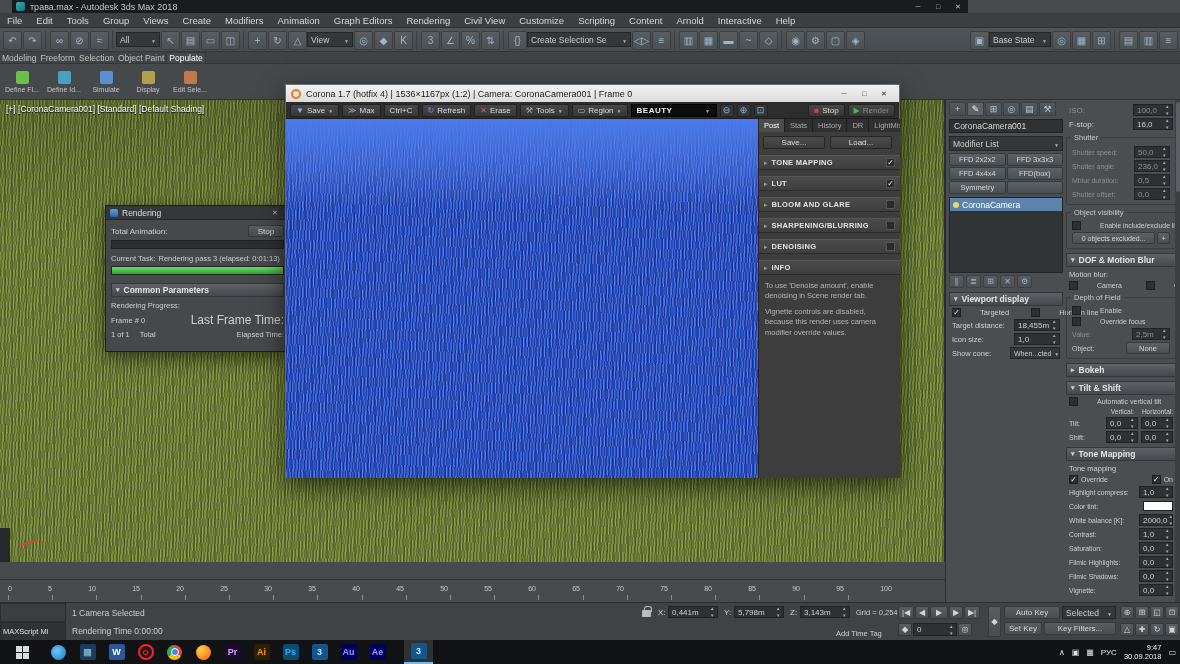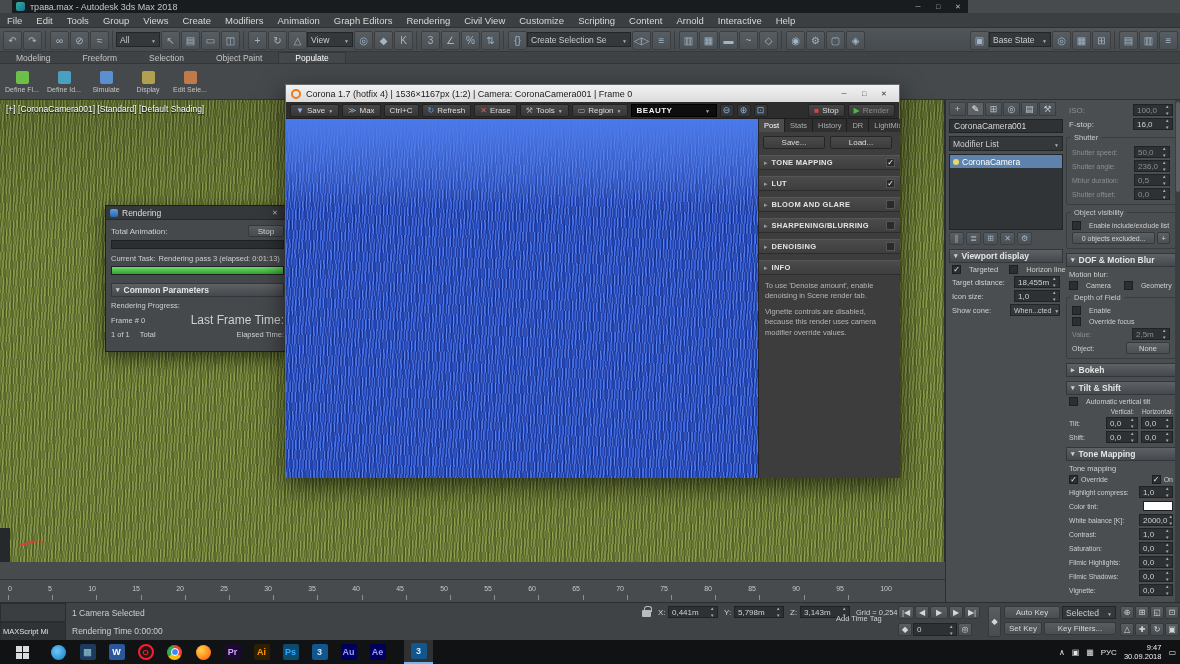--- a/index.html
+++ b/index.html
@@ -19,21 +19,21 @@
 .mi{padding:0 7px;font-size:9.5px;color:#d8d8d8;height:15px;display:inline-flex;align-items:center;gap:3px}
 
 #toolbar{background:linear-gradient(#50555a,#464b4f);border-bottom:1px solid #36393c;padding:1px 2px}
 .ic{flex:0 0 auto;width:19px;height:19px;margin:1px 0 0 1px;background:linear-gradient(#585d61,#4b5054);border:1px solid #3b3f42;border-radius:2px;color:#9fb6c9;font-size:10px;display:flex;align-items:center;justify-content:center;overflow:hidden}
 .ic.sm{width:15px;height:13px;font-size:8px;margin:0}
 .dd{background:#34383a;border:1px solid #232628;color:#ccc;font-size:8.5px;height:15px;display:inline-flex;align-items:center;padding:0 3px;gap:3px;flex:0 0 auto}
 .car{margin-left:auto}
 .car:after{content:"▼";font-size:5px;color:#b0b0b0}
 
 #ribtabs{background:#3f4346;height:12px;display:flex;align-items:stretch;border-bottom:1px solid #33373a}
-.rtab{padding:0 16px;font-size:8.5px;color:#c4c4c4;display:flex;align-items:center}
+.rtab{padding:0 2px;font-size:8.5px;color:#c4c4c4;display:flex;align-items:center}
 .rtab.act{background:#45494c;color:#fff;border:1px solid #33373a;border-bottom:none}
 #ribbody{background:#45494c;border-bottom:1px solid #303335;display:flex;padding:1px 2px;gap:2px}
 .rbtn{width:40px;height:33px;display:flex;flex-direction:column;align-items:center;justify-content:center;gap:2px;border:1px solid transparent;border-radius:2px}
 .rico{width:13px;height:13px;border-radius:2px}
 .rlbl{font-size:7px;color:#c4c4c4;white-space:nowrap}
 
 #viewport{background:
  linear-gradient(rgba(0,0,0,.14),rgba(0,0,0,0) 30%),
  repeating-linear-gradient(97deg,rgba(40,52,18,.38) 0 1px,transparent 1px 3px),
  repeating-linear-gradient(84deg,rgba(190,210,100,.22) 0 1px,transparent 1px 4px),
@@ -58,21 +58,21 @@
 #stack{height:76px;background:#303436;border:1px solid #232628;margin-top:3px}
 .stackrow{height:13px;background:#5d83ad;color:#fff;font-size:8.5px;display:flex;align-items:center;gap:3px;padding:0 3px}
 .bulb{width:6px;height:6px;border-radius:50%;background:#e8d96a;flex:0 0 auto}
 .roll{height:14px;background:linear-gradient(#5e6266,#45494d);border:1px solid #33373a;color:#e4e4e4;font-weight:bold;font-size:8.5px;display:flex;align-items:center;gap:4px;padding:0 4px;margin-top:4px}
 .roll:before{content:"▾";font-size:7px;color:#cfcfcf}
 .roll.cl:before{content:"▸"}
 .grp{border:1px solid #3a3d3f;border-radius:2px;position:relative;margin-top:7px;padding:6px 2px 2px}
 .gt{position:absolute;top:-5px;left:4px;background:#4a4e50;padding:0 3px;font-size:7.5px;color:#c9c9c9}
 .prow{display:flex;align-items:center;justify-content:flex-end;gap:3px;margin:2px 3px;height:12px}
 .prow .lbl{margin-right:auto}
-.crow{display:flex;align-items:center;margin:2px 3px;gap:5px}
+.crow{display:flex;align-items:center;margin:2px 3px;gap:16px}
 .spin{background:#2e3133;border:1px solid #202325;color:#d0d0d0;font-size:8px;height:12px;display:inline-flex;align-items:center;padding:0 1px 0 3px;flex:0 0 auto}
 .arr{width:7px;height:10px;margin-left:auto;position:relative;flex:0 0 auto}
 .arr:before{content:"▲";position:absolute;top:-1px;left:1px;font-size:4.5px;color:#a9adb0}
 .arr:after{content:"▼";position:absolute;bottom:-1px;left:1px;font-size:4.5px;color:#a9adb0}
 .chk{flex:0 0 auto;width:9px;height:9px;background:#2c2f31;border:1px solid #1d2022;font-size:8px;color:#ecc;display:flex;align-items:center;justify-content:center;margin-right:3px;color:#e8e8e8}
 .chk.on:after{content:"✓"}
 .swatch{width:30px;height:10px;background:#fff;border:1px solid #1d2022}
 #scroll2{position:absolute;right:0;top:0;width:5px;height:100%;background:#3c3f41}
 #scroll2 i{position:absolute;top:2px;left:0.5px;width:4px;height:90px;background:#5c6064;border-radius:2px}
 
@@ -456,20 +456,28 @@
         <span class="ptab">▤</span>
         <span class="ptab">⚒</span>
       </div>
       <div class="fld" style="margin-top:3px">
           <span>CoronaCamera001</span>
         </div>
       <div class="dd" style="margin-top:3px;width:100%">
           <span>Modifier List</span>
           <span class="car"></span>
         </div>
+      <div class="mgrid">
+        <span class="btn">FFD 2x2x2</span>
+        <span class="btn">FFD 3x3x3</span>
+        <span class="btn">FFD 4x4x4</span>
+        <span class="btn">FFD(box)</span>
+        <span class="btn">Symmetry</span>
+        <span class="btn"></span>
+      </div>
       <div id="stack">
         <div class="stackrow">
             <span class="bulb"></span>
             <span>CoronaCamera</span>
           </div>
       </div>
       <div class="r" style="margin-top:2px;gap:2px">
         <span class="ic sm">∥</span>
         <span class="ic sm">≣</span>
         <span class="ic sm">⊞</span>
@@ -728,21 +736,21 @@
     <span class="abs spin" style="left:734px;top:3px;width:50px">
         <span>5,798m</span>
         <span class="arr"></span>
       </span>
     <span class="abs lbl" style="left:790px;top:5px">Z:</span>
     <span class="abs spin" style="left:800px;top:3px;width:50px">
         <span>3,143m</span>
         <span class="arr"></span>
       </span>
     <span class="abs lbl" style="left:856px;top:5px;font-size:7.5px">Grid = 0,254m</span>
-    <span class="abs lbl" style="left:836px;top:11px;font-size:7.5px">Add Time Tag</span>
+    <span class="abs lbl" style="left:836px;top:26px;font-size:7.5px">Add Time Tag</span>
     <span class="abs r" style="left:898px;top:3px;gap:1px">
       <span class="sbtn" style="width:16px;height:13px">|◀</span>
       <span class="sbtn" style="width:14px;height:13px">◀</span>
       <span class="sbtn" style="width:18px;height:13px">▶</span>
       <span class="sbtn" style="width:14px;height:13px">▶</span>
       <span class="sbtn" style="width:16px;height:13px">▶|</span>
     </span>
     <span class="abs r" style="left:898px;top:20px;gap:1px">
       <span class="sbtn" style="width:14px;height:13px">◆</span>
       <span class="spin" style="width:44px;height:13px">

